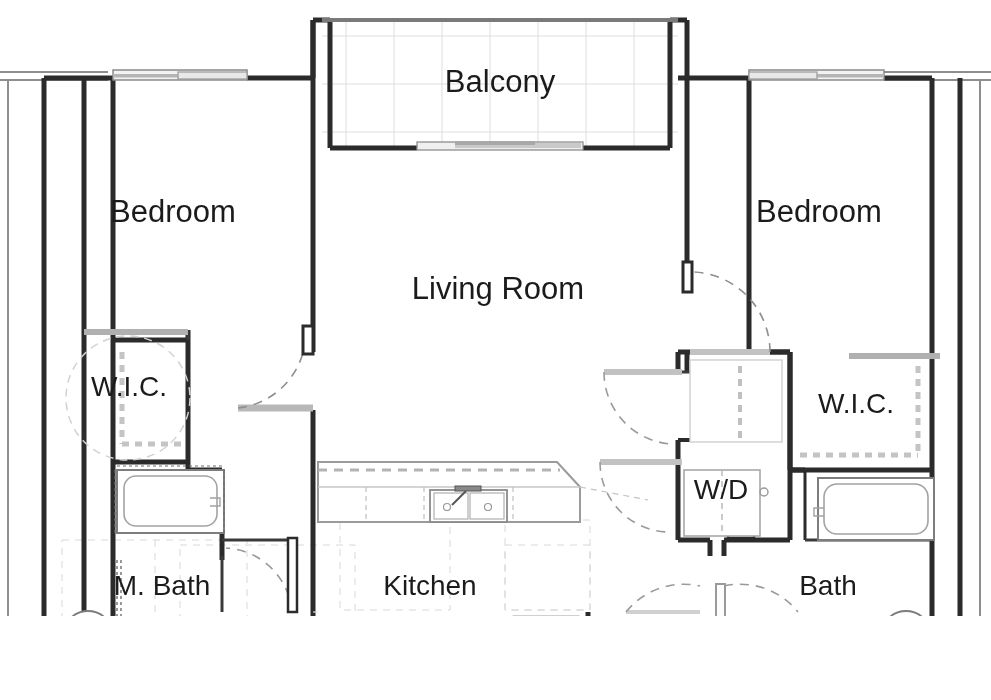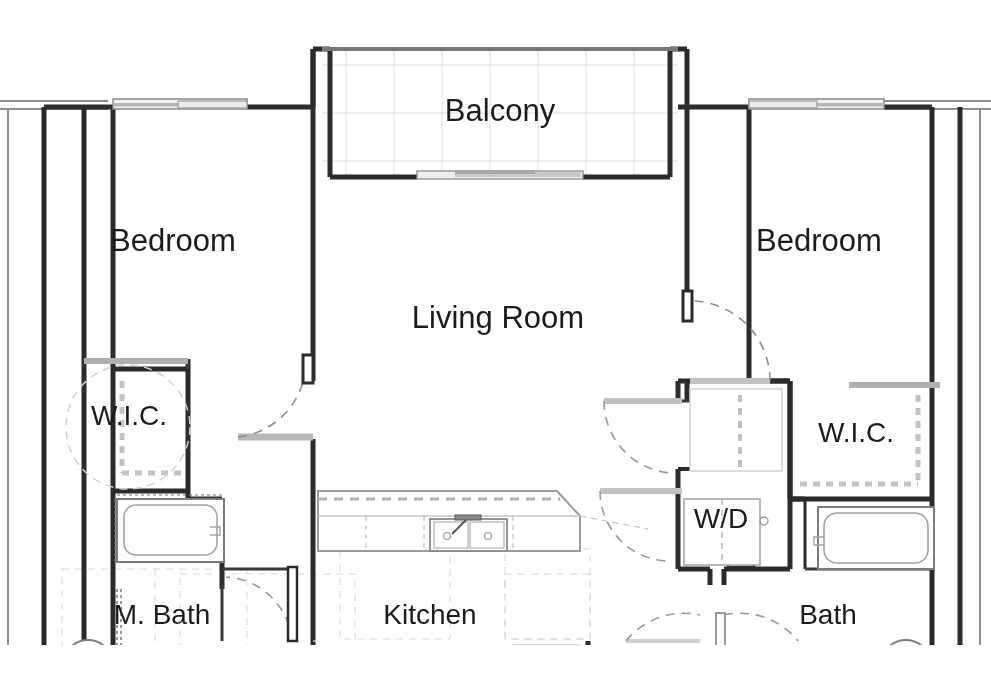--- a/index.html
+++ b/index.html
@@ -1,17 +1,17 @@
 <!DOCTYPE html>
 <html><head>
 <meta charset="utf-8">
 <style>
   html,body{margin:0;padding:0;background:#ffffff;}
   body{font-family:"Liberation Sans",sans-serif;}
-  #plan-wrap{position:relative;width:991px;height:616px;background:#c4b5fd;overflow:hidden;margin-top:29px;}
+  #plan-wrap{position:relative;width:991px;height:616px;background:#c4b5fd;overflow:hidden;}
   #plan-svg{display:block;width:991px;height:700px;}
   .room-label{
     font-family:"Liberation Sans",sans-serif;
     fill:#1b1b1b;
     text-anchor:middle;
     dominant-baseline:middle;
     font-weight:400;
   }
 </style>
 </head>

